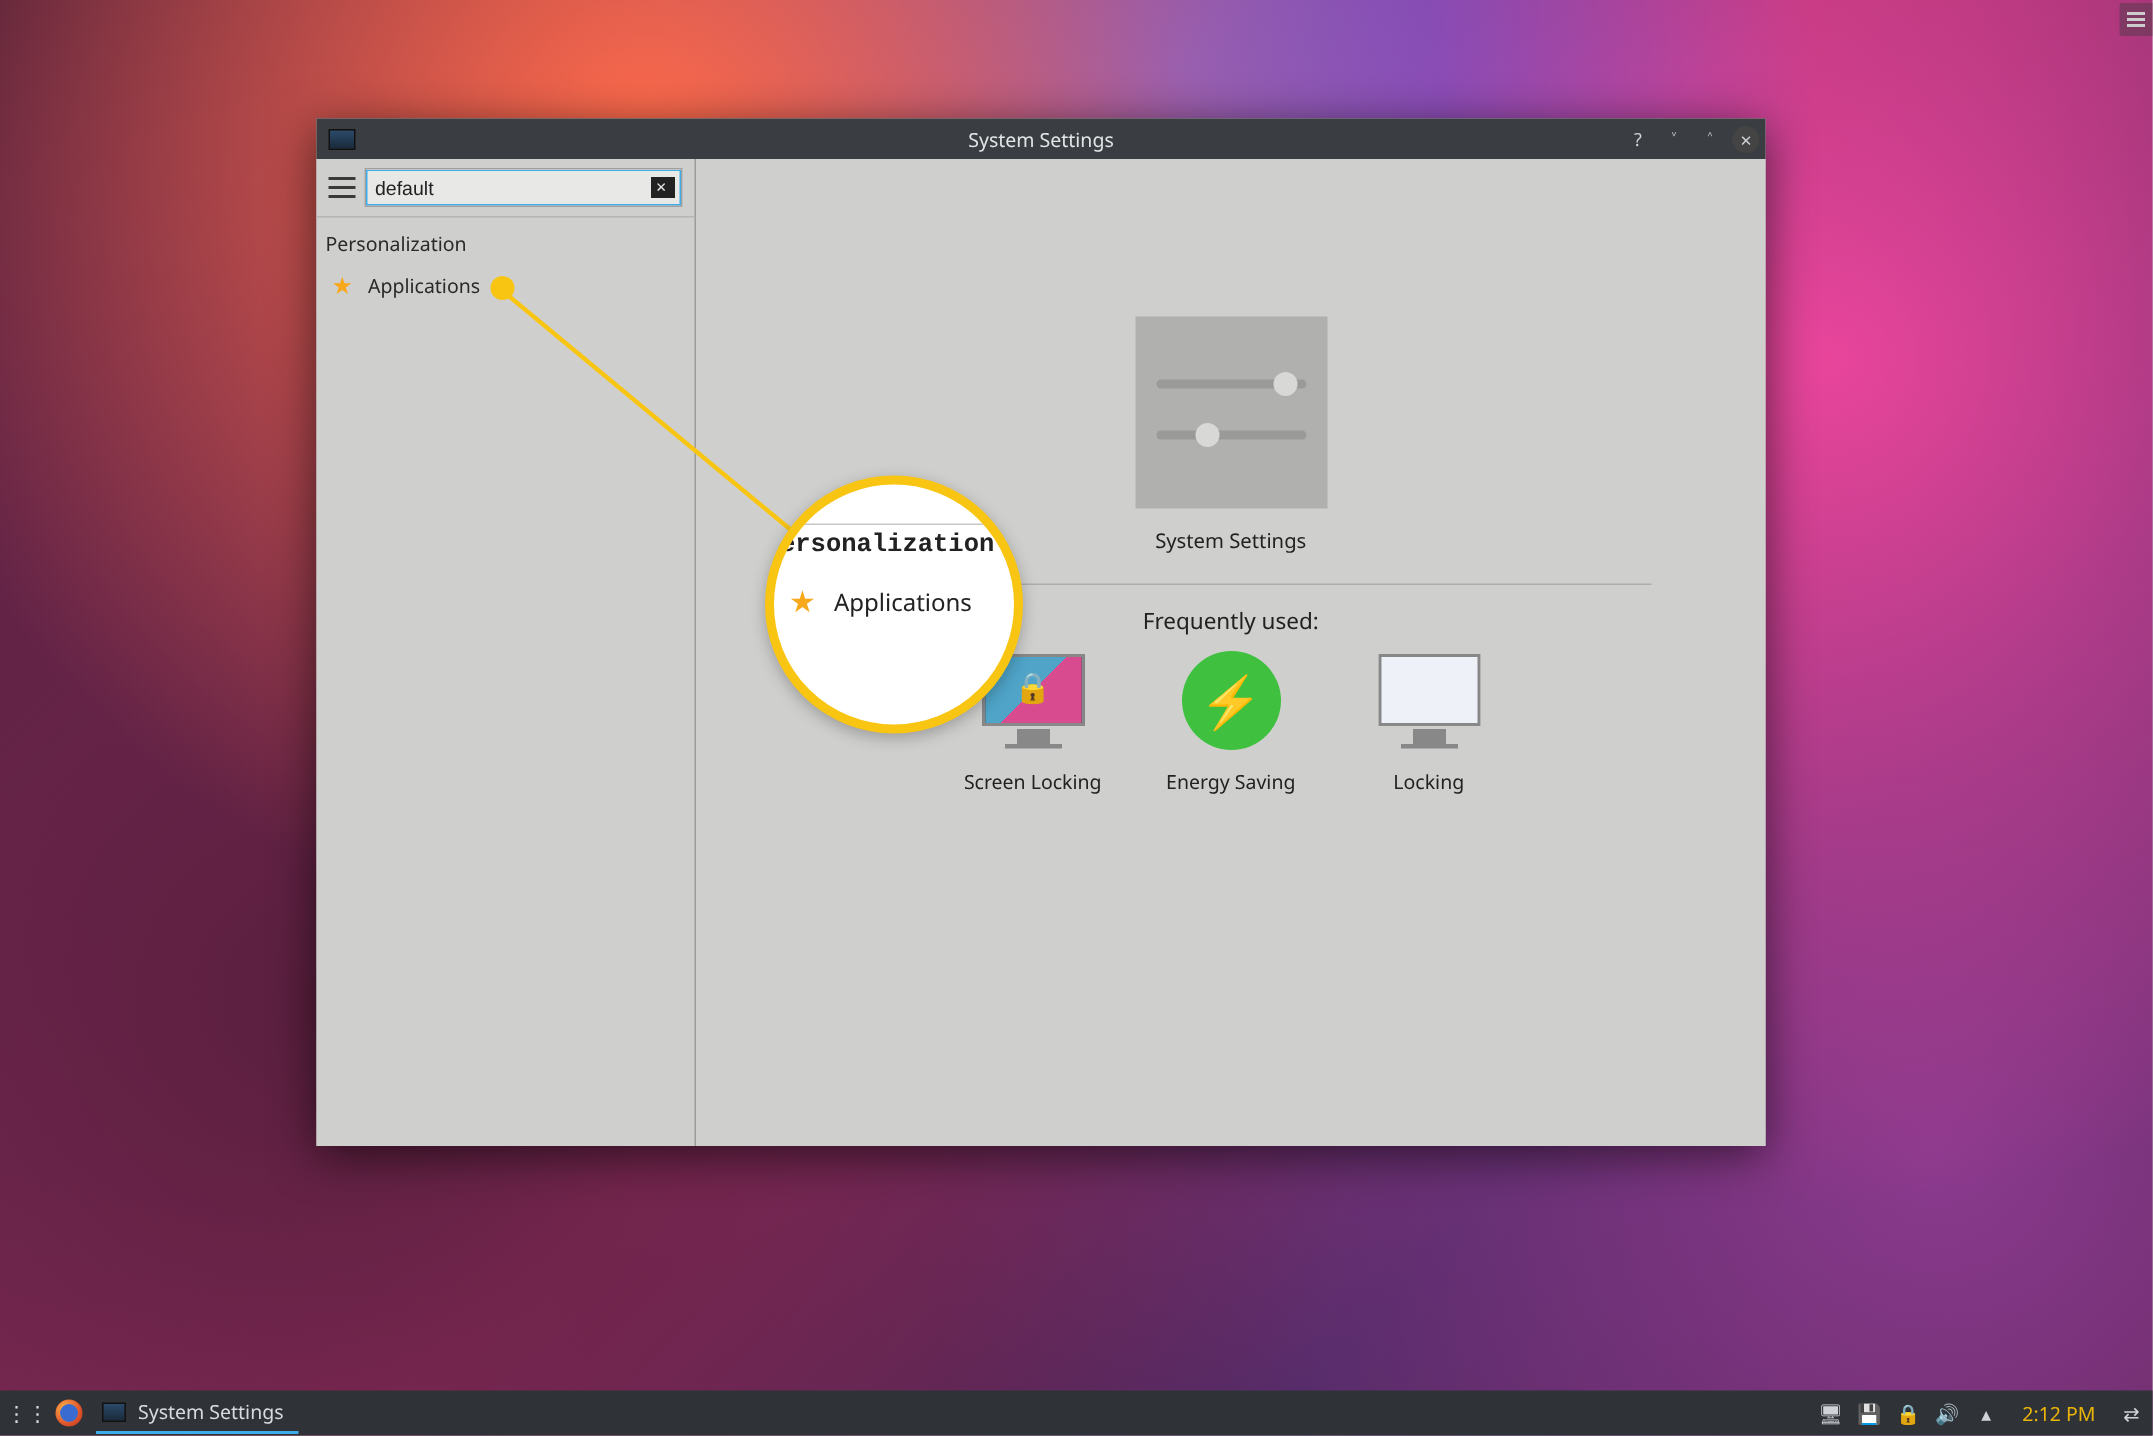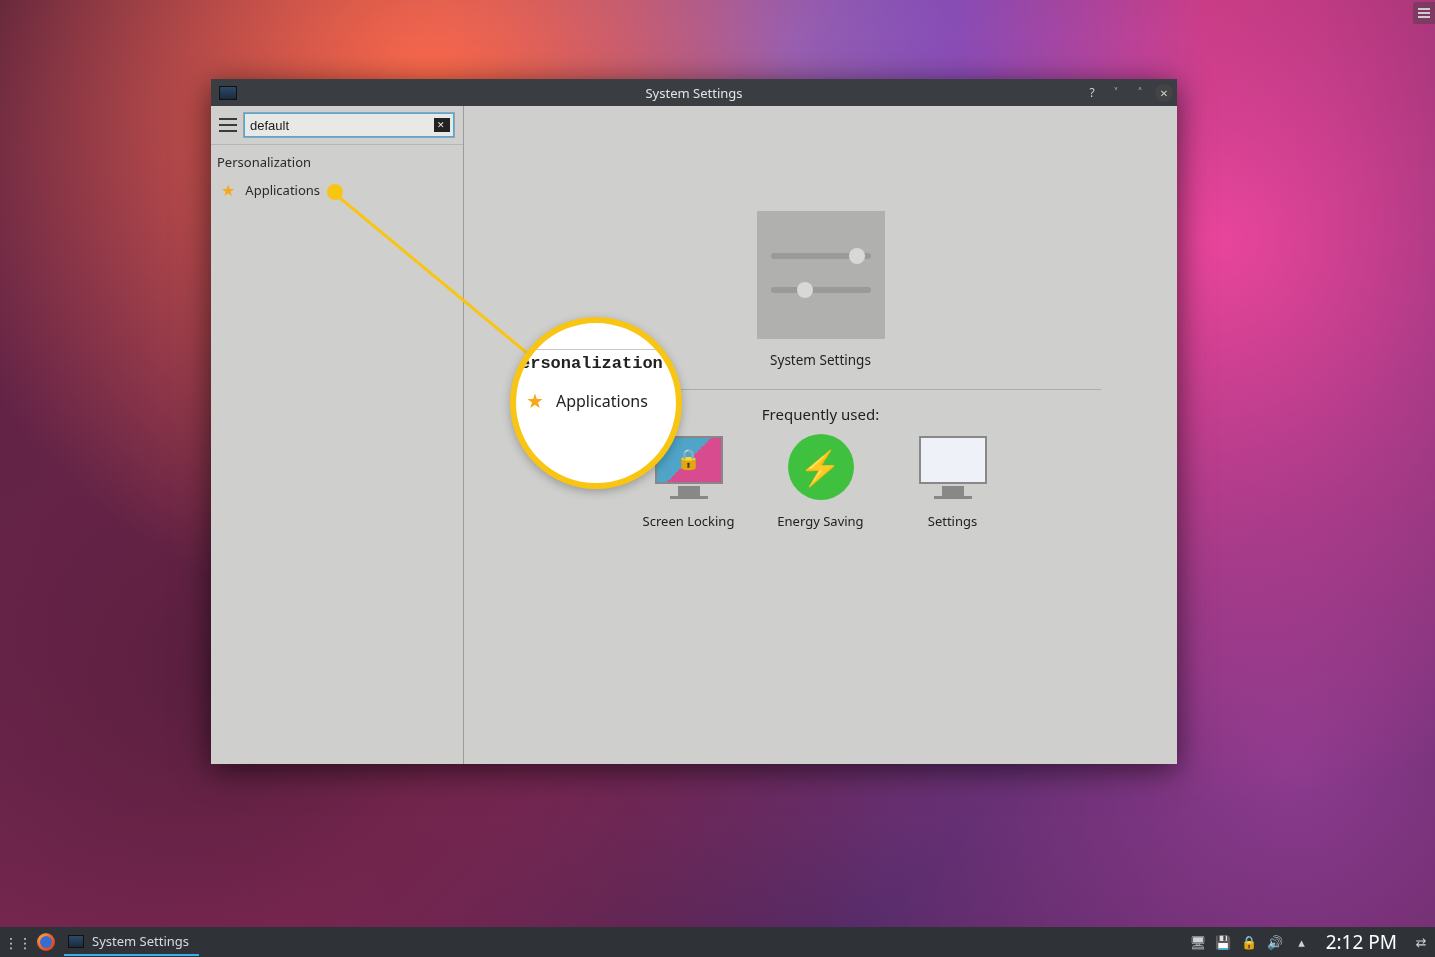--- a/index.html
+++ b/index.html
@@ -171,21 +171,21 @@
 }
 .tb-left{display:flex;align-items:center;gap:4px;}
 .tb-btn{width:24px;height:24px;display:flex;align-items:center;justify-content:center;border-radius:2px;}
 .kmenu{font-size:14px;color:#d8dbde;}
 .ff{width:18px;height:18px;border-radius:50%;background:radial-gradient(circle at 35% 35%,#ffb84a,#e0542a 60%,#b1311f);position:relative;}
 .ff:after{content:"";position:absolute;inset:3px;border-radius:50%;background:#3a6bd1;}
 .task{display:flex;align-items:center;gap:8px;height:26px;padding:0 10px 0 4px;margin-left:2px;border-bottom:2px solid #3daee9;}
 .task .app-icon{width:14px;height:11px;background:linear-gradient(#2a4a6a,#1a2a3a);border:1px solid #111;}
 .tb-right{margin-left:auto;display:flex;align-items:center;gap:10px;}
 .tray-ic{color:#cfd3d7;font-size:13px;width:16px;text-align:center;}
-.clock{font-size:19px;color:#ffffff;margin:0 6px;}
+.clock{font-size:13px;color:#eab308;margin:0 6px;}
 </style>
 </head>
 <body>
 
 <div class="desktop"></div>
 
 <div class="desktop-control">
     <div class="ham"></div>
   </div>
 
@@ -256,21 +256,21 @@
           </div>
           <div class="cap">Energy Saving</div>
         </div>
 
         <div class="item">
           <div class="ic">
             <div class="monitor" style="background:#eef2f8">
                 <div class="stand"></div>
               </div>
           </div>
-          <div class="cap">Settings</div>
+          <div class="cap">Locking</div>
         </div>
 
       </div>
     </div>
   </div>
 </div>
 
 <div class="mag-dot"></div>
 <div class="mag-line">
   <svg>

